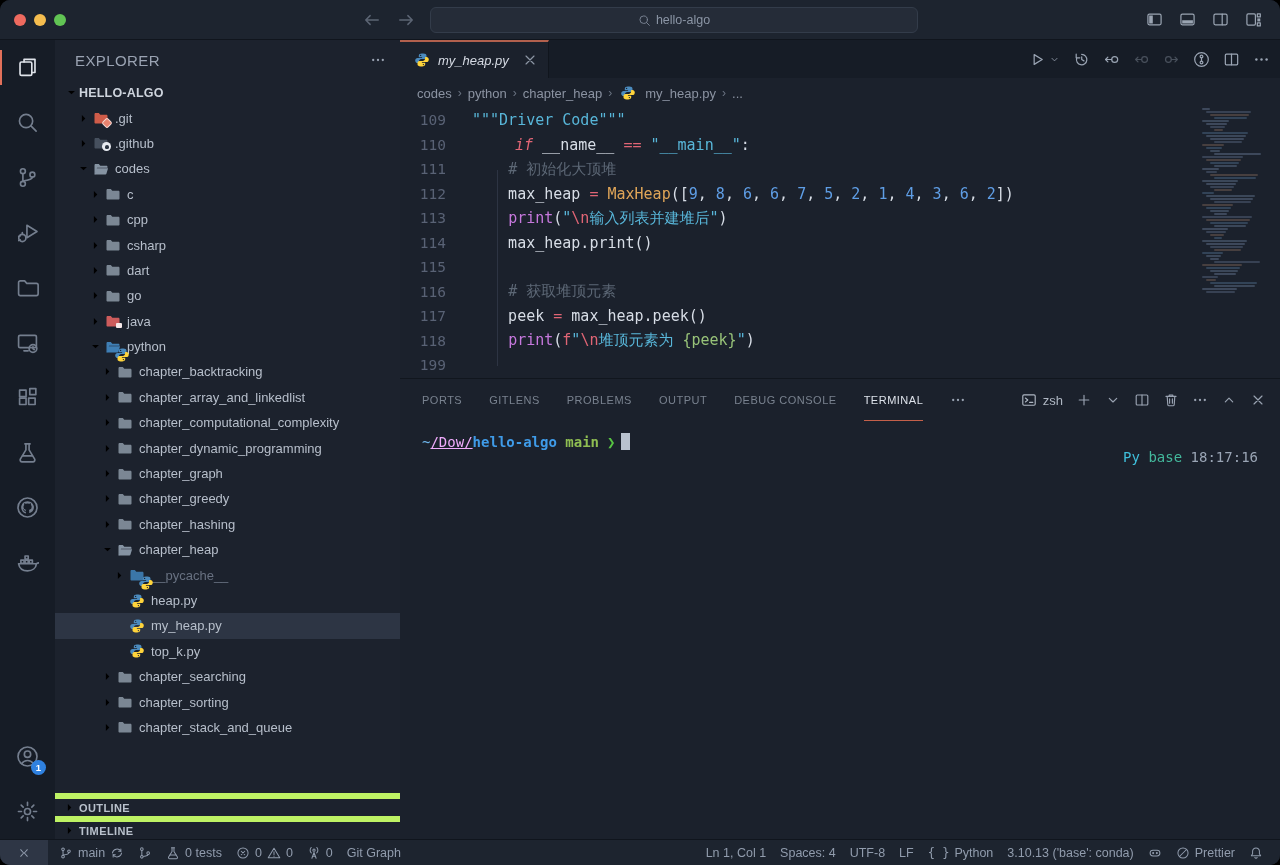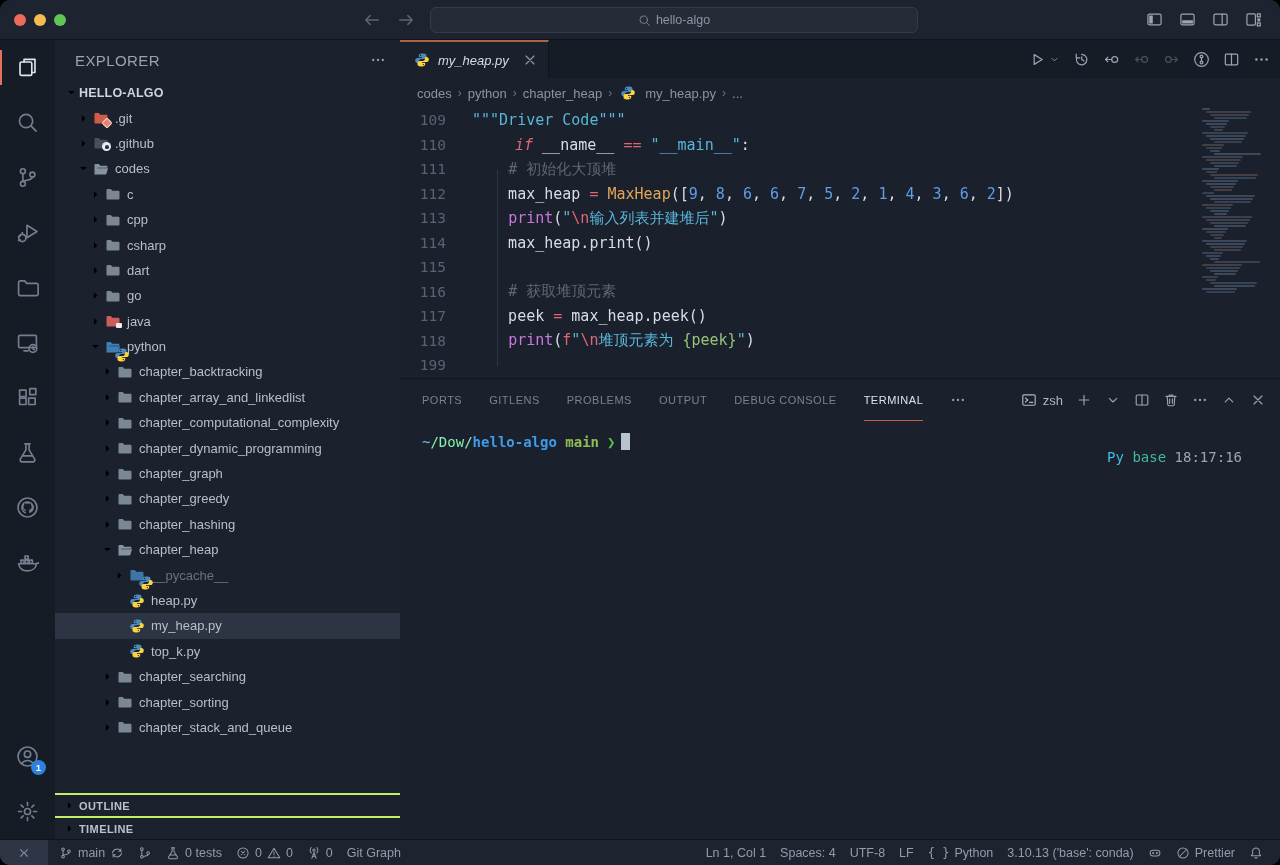--- a/index.html
+++ b/index.html
@@ -45,21 +45,21 @@
   .trow{height:25.4px;display:flex;align-items:center;color:#b7bfcb;cursor:pointer;white-space:nowrap;}
   .trow.sel{background:#2d3544;}
   .trow.dim .tlabel{color:#687181;}
   .trow.root .tlabel{font-weight:bold;color:#ced4dd;font-size:12.5px;letter-spacing:.2px;}
   .tchev{width:16px;height:16px;flex:none;color:#8a94a4;display:flex;align-items:center;justify-content:center;}
   .tchev svg{width:13px;height:13px;}
   .tchev.down svg{transform:rotate(90deg);}
   .ticon{width:17px;height:16px;margin:0 5px 0 2px;flex:none;position:relative;}
   .ticon svg{width:16px;height:16px;}
   .tlabel{font-size:13px;}
-  .sb-section{height:23px;border-top:2px solid #bef264;display:flex;align-items:center;padding-left:6px;flex:none;
+  .sb-section{height:23px;border-top:6px solid #bef264;display:flex;align-items:center;padding-left:6px;flex:none;
               color:#b9c1cc;font-weight:bold;font-size:11px;letter-spacing:.4px;cursor:pointer;}
   .sb-section .tchev{margin-right:2px;}
 
   
   .editorcol{flex:1;display:flex;flex-direction:column;min-width:0;}
   .tabbar{height:38px;background:#161c26;display:flex;align-items:stretch;position:relative;flex:none;}
   .tab{display:flex;align-items:center;gap:7px;padding:0 10px 0 14px;background:#1b212c;border-top:2px solid #b2604d;
        border-right:1px solid #10151d;color:#d6dbe4;font-style:italic;font-size:13px;cursor:pointer;}
   .tab .ticon{margin:0;}
   .tab-close{width:16px;height:16px;color:#8d96a5;margin-left:6px;}
@@ -94,26 +94,26 @@
   .panel-tabs{height:42px;display:flex;align-items:center;padding-left:22px;gap:27px;flex:none;position:relative;}
   .ptab{color:#79828f;font-size:11px;letter-spacing:.5px;cursor:pointer;height:100%;display:flex;align-items:center;border-bottom:1.5px solid transparent;}
   .ptab.active{color:#dde2ea;border-bottom-color:#c4604a;}
   .ptab-more{color:#9aa4b3;}
   .panel-controls{position:absolute;right:14px;top:0;height:42px;display:flex;align-items:center;gap:13px;color:#9aa3b2;}
   .panel-controls .ic{width:16px;height:16px;cursor:pointer;}
   .shell-label{display:flex;align-items:center;gap:6px;font-size:13px;color:#aeb6c2;cursor:pointer;}
   .terminal{flex:1;font-family:"DejaVu Sans Mono",monospace;font-size:14px;padding:12px 20px 0 22px;position:relative;}
   .tprompt{display:flex;align-items:center;white-space:pre;}
   .tp-tilde{color:#6db3e8;}
-  .tp-path{color:#86efac;}
+  .tp-path{color:#f0abfc;text-decoration:underline;}
   .tp-repo{color:#3f9be8;font-weight:bold;}
   .tp-branch{color:#8fbe52;font-weight:bold;}
   .tp-chev{color:#57c443;font-weight:bold;margin:0 4px 0 8px;}
   .cursor{display:inline-block;width:9px;height:17px;background:#b9c2cf;margin-left:2px;}
-  .tright{position:absolute;right:38px;top:12px;white-space:pre;}
+  .tright{position:absolute;right:22px;top:12px;white-space:pre;}
   .tr-py{color:#3fbfdb;}
   .tr-env{color:#43b89c;}
   .tr-time{color:#9aa5b5;}
 
   
   .statusbar{position:absolute;left:0;right:0;bottom:0;height:26px;background:#1d242f;border-top:1px solid #10151d;
              display:flex;align-items:center;font-size:12.5px;color:#919cad;}
   .sb-left{display:flex;align-items:center;height:100%;}
   .sb-right{margin-left:auto;display:flex;align-items:center;height:100%;padding-right:10px;}
   .sbitem{display:flex;align-items:center;gap:5px;padding:0 7px;height:100%;cursor:pointer;white-space:nowrap;}

